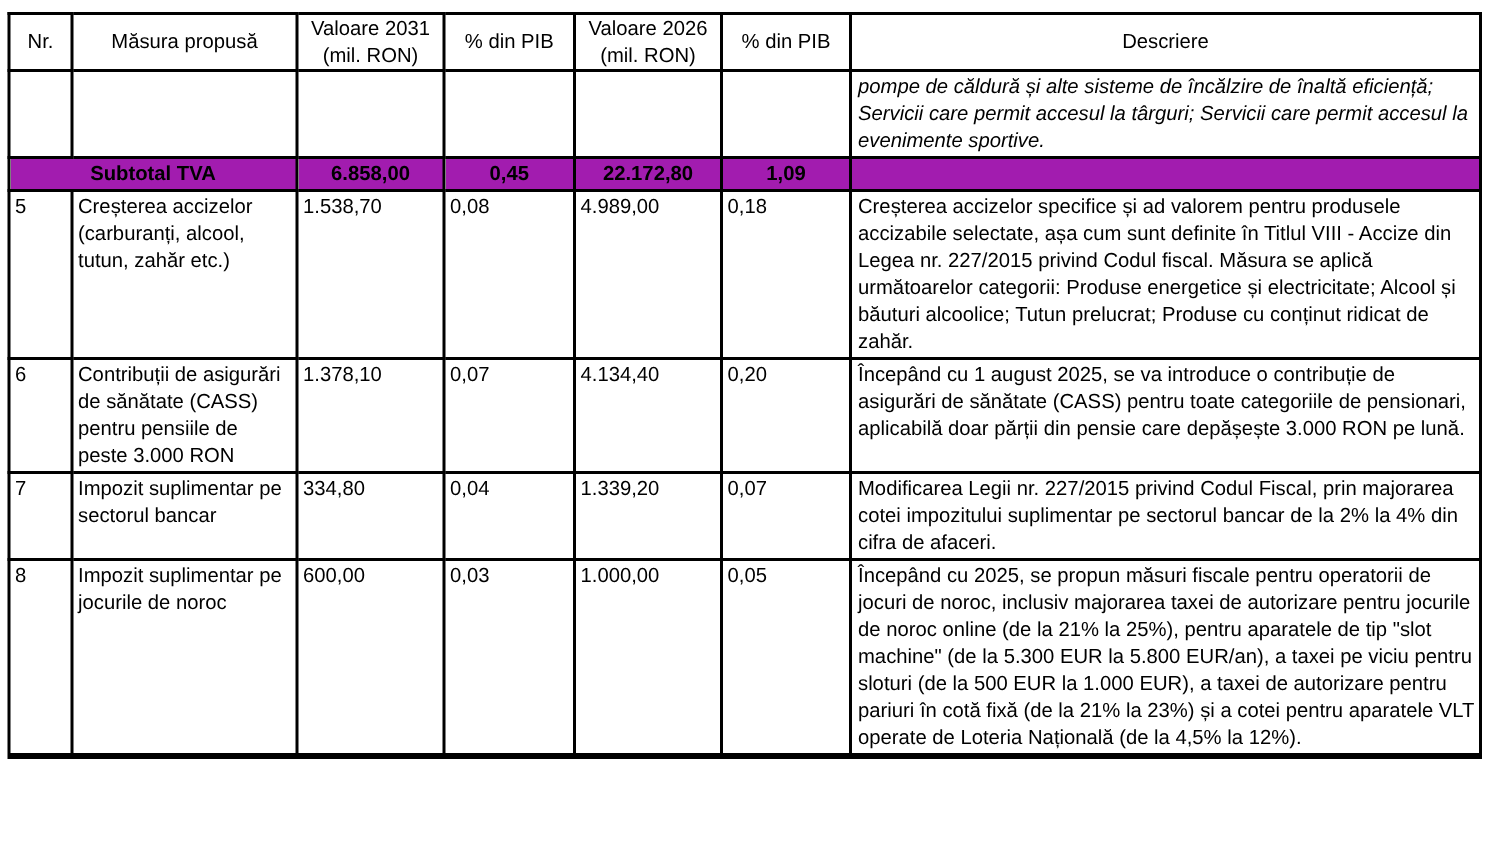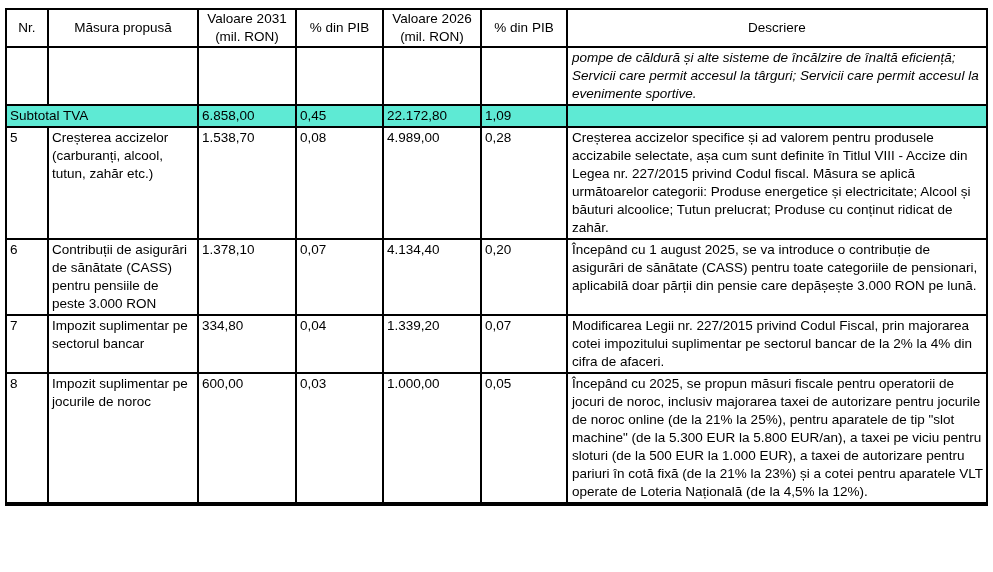--- a/index.html
+++ b/index.html
@@ -39,22 +39,23 @@
   th {
     font-weight: normal;
     text-align: center;
     vertical-align: middle;
     white-space: pre-line;
     height: 36px;
     padding: 0 2px;
   }
   tr.row-continuation { height: 54px; font-style: italic; }
   tr.row-subtotal td, tr.row-total td {
-    background: #5eead4;
-    font-weight: normal;
+    background: #a21caf;
+    font-weight: bold;
+    text-align: center;
   }
   tr.row-subtotal { height: 20px; }
   tr.row-total { height: 40px; }
   td.c-label { padding-left: 3px; }
   td.c-desc { padding-left: 4px; }
 </style>
 </head>
 <body>
 
 <table class="fiscal">
@@ -97,21 +98,21 @@
         <td class="c-val">22.172,80</td>
         <td class="c-val">1,09</td>
         <td class="c-desc"></td>
       </tr>
       <tr class="row-data">
         <td class="c-nr">5</td>
         <td class="c-measure">Creșterea accizelor (carburanți, alcool, tutun, zahăr etc.)</td>
         <td class="c-val">1.538,70</td>
         <td class="c-val">0,08</td>
         <td class="c-val">4.989,00</td>
-        <td class="c-val">0,28</td>
+        <td class="c-val">0,18</td>
         <td class="c-desc">Creșterea accizelor specifice și ad valorem pentru produsele accizabile selectate, așa cum sunt definite în Titlul VIII - Accize din Legea nr. 227/2015 privind Codul fiscal. Măsura se aplică următoarelor categorii: Produse energetice și electricitate; Alcool și băuturi alcoolice; Tutun prelucrat; Produse cu conținut ridicat de zahăr.</td>
       </tr>
       <tr class="row-data">
         <td class="c-nr">6</td>
         <td class="c-measure">Contribuții de asigurări de sănătate (CASS) pentru pensiile de peste 3.000 RON</td>
         <td class="c-val">1.378,10</td>
         <td class="c-val">0,07</td>
         <td class="c-val">4.134,40</td>
         <td class="c-val">0,20</td>
         <td class="c-desc">Începând cu 1 august 2025, se va introduce o contribuție de asigurări de sănătate (CASS) pentru toate categoriile de pensionari, aplicabilă doar părții din pensie care depășește 3.000 RON pe lună.</td>

